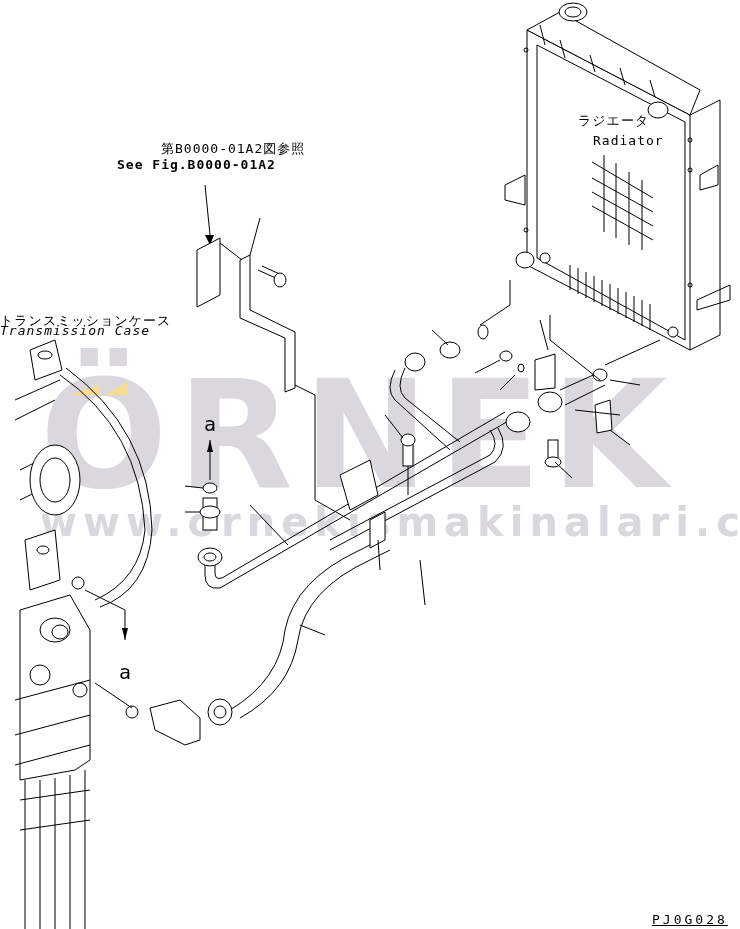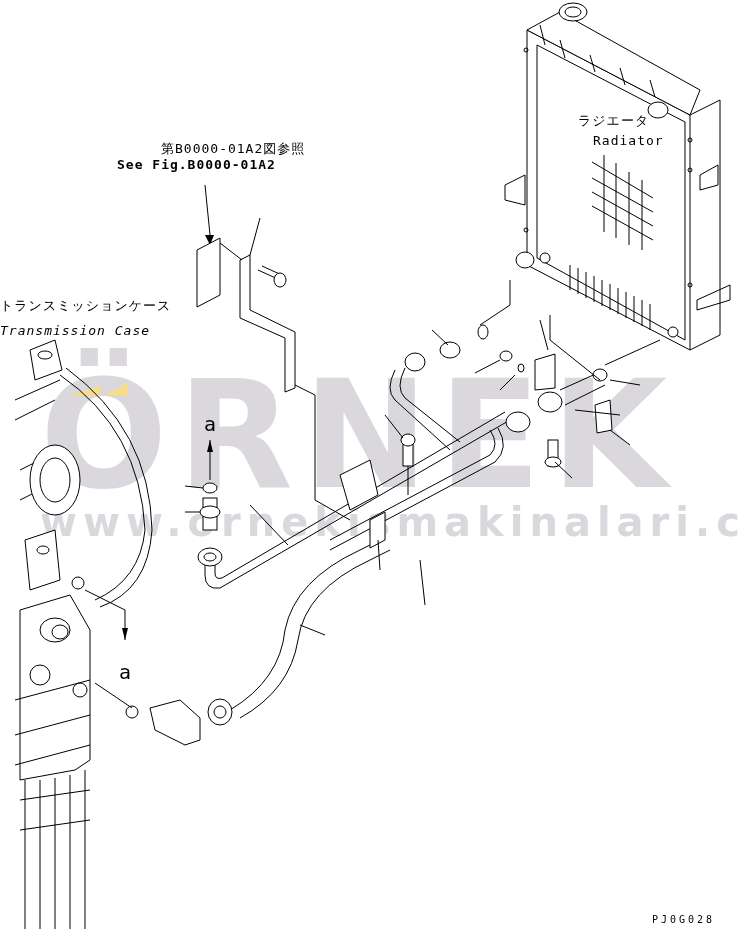--- a/index.html
+++ b/index.html
@@ -1,19 +1,19 @@
 <!DOCTYPE html>
 <html><head>
 <meta charset="utf-8">
 <style>
   html, body { margin: 0; padding: 0; background: #ffffff; }
   body { width: 740px; height: 929px; position: relative; overflow: hidden; font-family: "DejaVu Sans Mono", monospace; }
   #canvas { position: absolute; left: 0; top: 0; width: 740px; height: 929px; }
   .label { position: absolute; font-family: "DejaVu Sans Mono", monospace; font-size: 13px; color: #000; white-space: nowrap; letter-spacing: 1px; line-height: 15px; }
-  .label.small { font-size: 10px; letter-spacing: 3px; }
+  .label.small { font-size: 13px; letter-spacing: 3px; text-decoration: underline; }
   .watermark-big { position: absolute; font-family: "DejaVu Sans", sans-serif; font-weight: bold; color: #d6d4da; font-size: 150px; letter-spacing: 10px; left: 40px; top: 360px; line-height: 150px; opacity: 0.9; }
   .watermark-url { position: absolute; font-family: "DejaVu Sans", sans-serif; font-weight: bold; color: #d6d4da; font-size: 40px; letter-spacing: 6px; left: 40px; top: 500px; line-height: 44px; opacity: 0.9; }
   .letter-a { position: absolute; font-family: "DejaVu Sans Mono", monospace; font-size: 20px; color: #000; }
   svg .ln { stroke: #000; stroke-width: 1; fill: none; }
   svg .fw { stroke: #000; stroke-width: 1; fill: #fff; }
 </style>
 </head>
 <body>
 
 <div id="canvas">
@@ -146,21 +146,21 @@
       <ellipse class="ln" cx="80" cy="690" rx="7" ry="7"></ellipse>
       <path class="ln" d="M15,700 L90,680 M15,735 L90,715 M15,765 L90,745"></path>
       <path class="ln" d="M25,780 L25,929 M40,780 L40,929 M55,778 L55,929 M70,775 L70,929 M85,770 L85,929"></path>
       <path class="ln" d="M20,800 L90,790 M20,830 L90,820"></path>
     </g>
   </svg>
 
   <div class="label" style="left:117px;top:141px;margin-left:44px;">第B0000-01A2図参照</div>
   <div class="label" style="left:117px;top:157px;font-weight:bold;">See Fig.B0000-01A2</div>
 
-  <div class="label" style="left:0px;top:298px;">トランスミッションケース</div>
+  <div class="label" style="left:0px;top:313px;">トランスミッションケース</div>
   <div class="label" style="left:0px;top:323px;font-style:italic;">Transmission Case</div>
 
   <div class="label" style="left:578px;top:113px;">ラジエータ</div>
   <div class="label" style="left:593px;top:133px;">Radiator</div>
 
   <div class="letter-a" style="left:204px;top:412px;">a</div>
   <div class="letter-a" style="left:119px;top:660px;">a</div>
 
   <div class="label small" style="left:652px;top:912px;">PJ0G028</div>
 </div>

